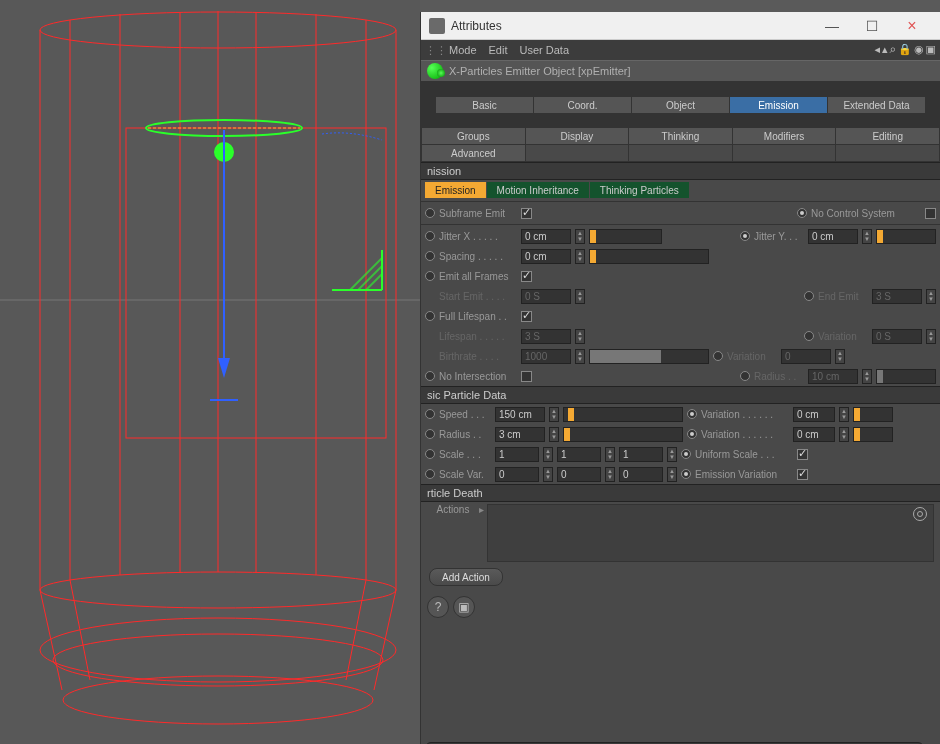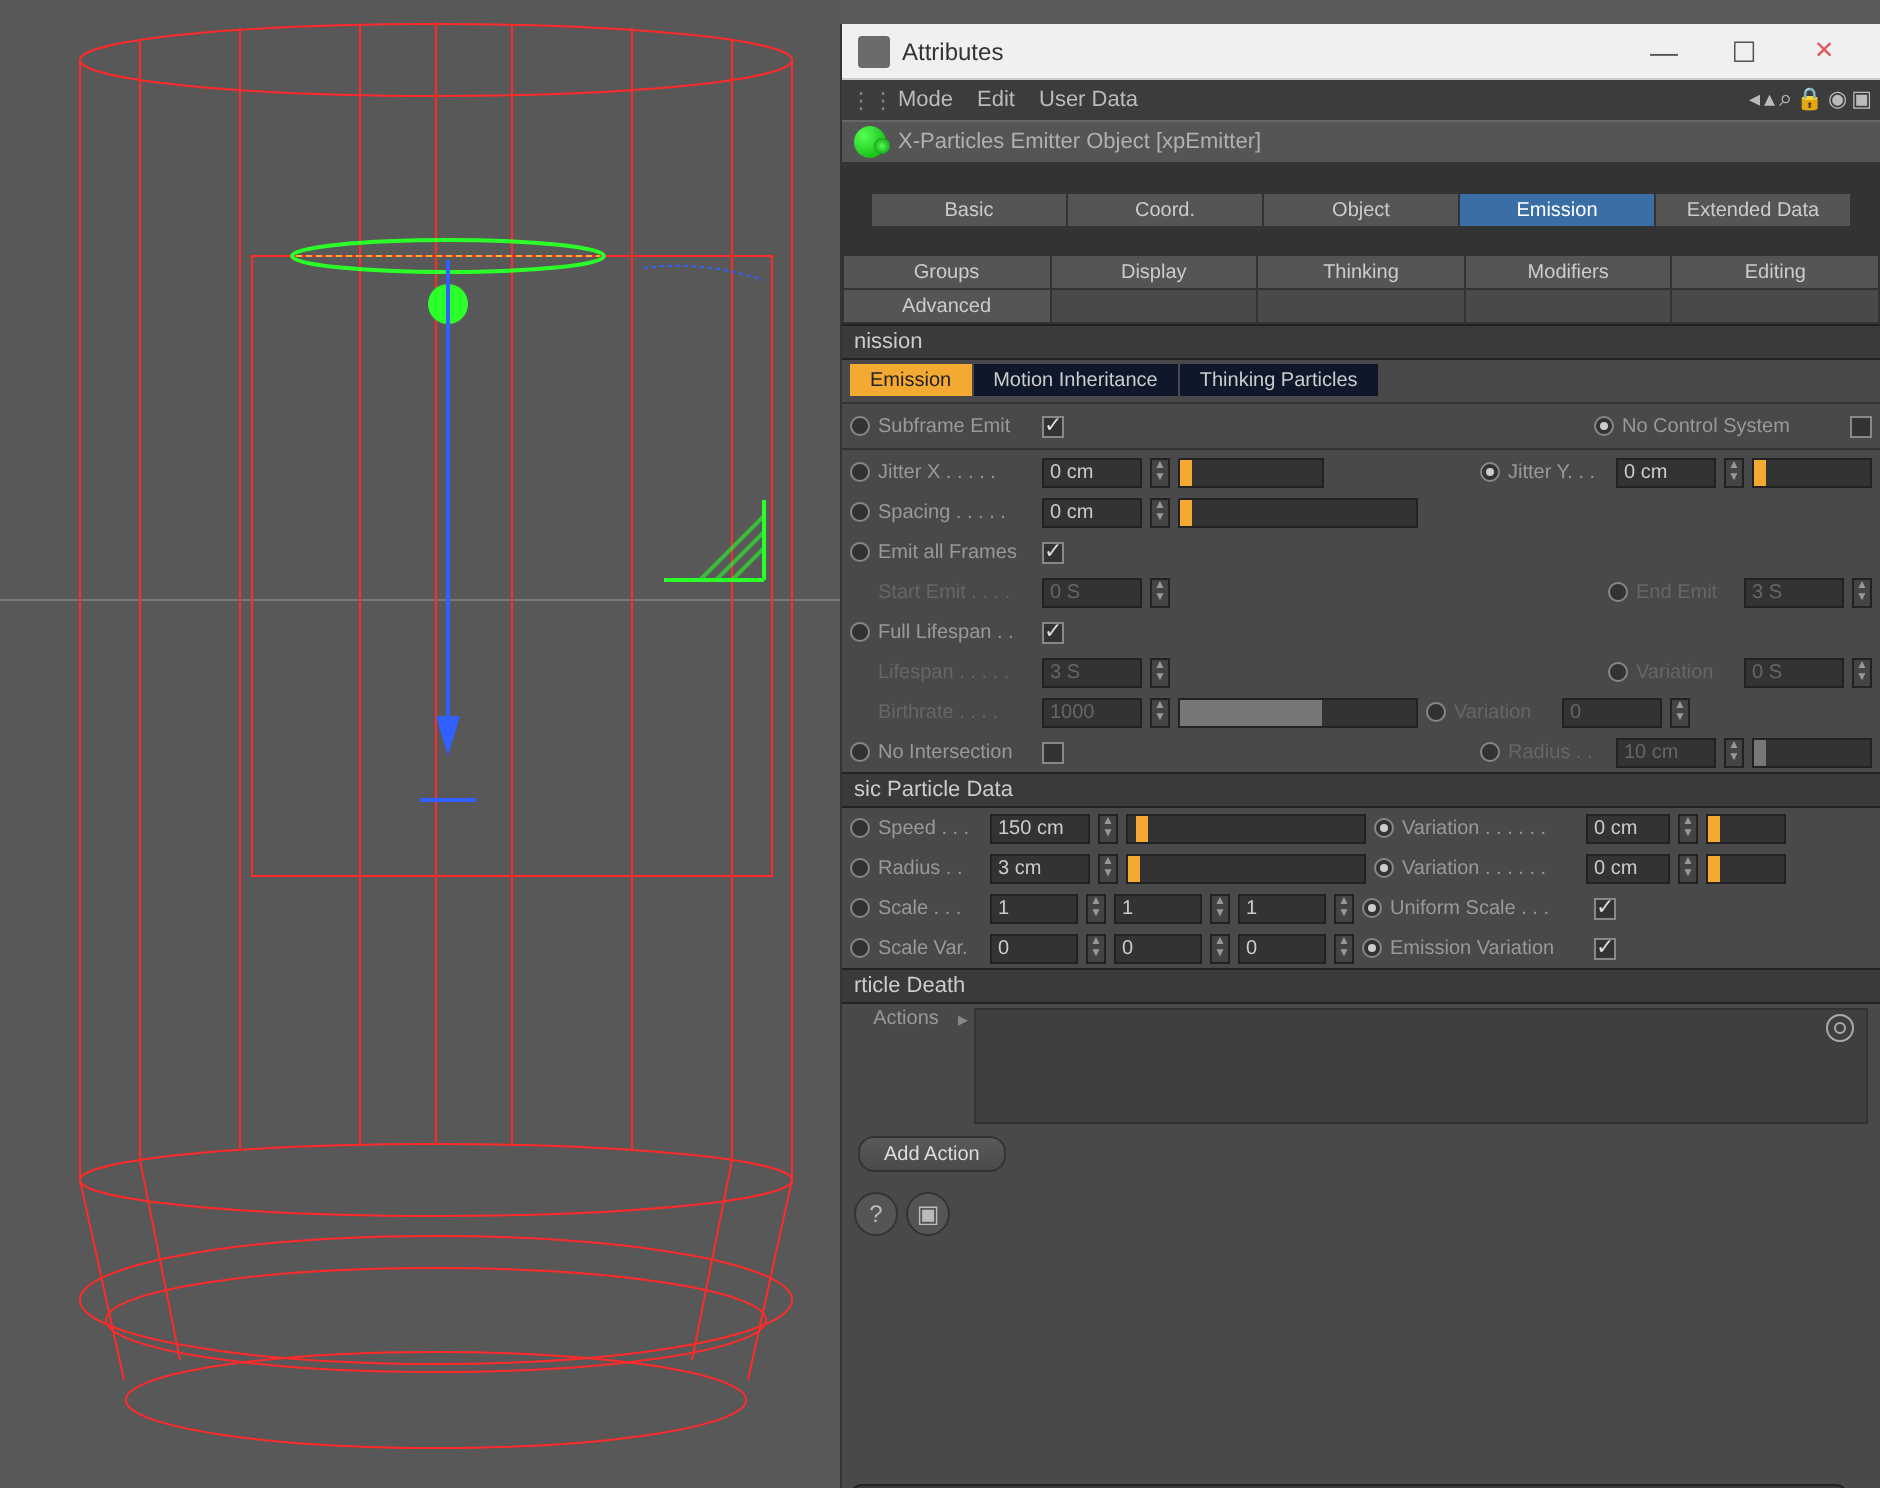--- a/index.html
+++ b/index.html
@@ -20,21 +20,21 @@
   .obj-header{height:22px;background:#555;display:flex;align-items:center;padding:0 6px;gap:6px;border-top:1px solid #666;border-bottom:1px solid #333}
   .obj-icon{width:16px;height:16px;background:radial-gradient(circle at 30% 30%,#5f5,#0a0);border-radius:50%;position:relative}
   .obj-icon::after{content:"";position:absolute;width:8px;height:8px;background:radial-gradient(circle,#5f5,#080);border-radius:50%;left:10px;top:6px}
   .tab-grid{display:grid;grid-template-columns:repeat(5,1fr);gap:1px;background:#333;padding:15px}
   .tab-grid2{display:grid;grid-template-columns:repeat(5,1fr);gap:1px;background:#333;padding:0 1px 1px 1px}
   .tab{height:16px;background:#555;display:flex;align-items:center;justify-content:center;color:#ccc;font-size:10px}
   .tab.active{background:#3a6ea5;color:#fff}
   .tab.empty{background:#494949}
   .section-head{height:18px;background:#3a3a3a;padding:2px 6px;color:#ccc;font-size:11px;border-top:1px solid #222;border-bottom:1px solid #222}
   .subtabs{display:flex;gap:1px;padding:2px 4px;background:#494949}
-  .subtab{height:16px;padding:0 10px;background:#0f172a;display:flex;align-items:center;font-size:10px;color:#ccc}
+  .subtab{height:16px;padding:0 10px;background:#14532d;display:flex;align-items:center;font-size:10px;color:#ccc}
   .subtab.active{background:#f4a933;color:#222}
   .row{display:flex;align-items:center;height:20px;padding:0 4px;gap:4px}
   .radio{width:10px;height:10px;border:1px solid #888;border-radius:50%;background:#333;flex-shrink:0}
   .radio.on::after{content:"";display:block;width:4px;height:4px;background:#ccc;border-radius:50%;margin:2px}
   .lbl{min-width:78px;color:#999;font-size:10px;white-space:nowrap}
   .lbl.dim{color:#666}
   .chk{width:11px;height:11px;background:#333;border:1px solid #888;flex-shrink:0;position:relative}
   .chk.on::after{content:"✓";position:absolute;top:-3px;left:0;color:#ddd;font-size:11px}
   .num{height:15px;background:#333;border:1px solid #222;color:#ccc;padding:0 3px;font-size:10px;display:flex;align-items:center;min-width:50px}
   .num.dim{color:#666}

